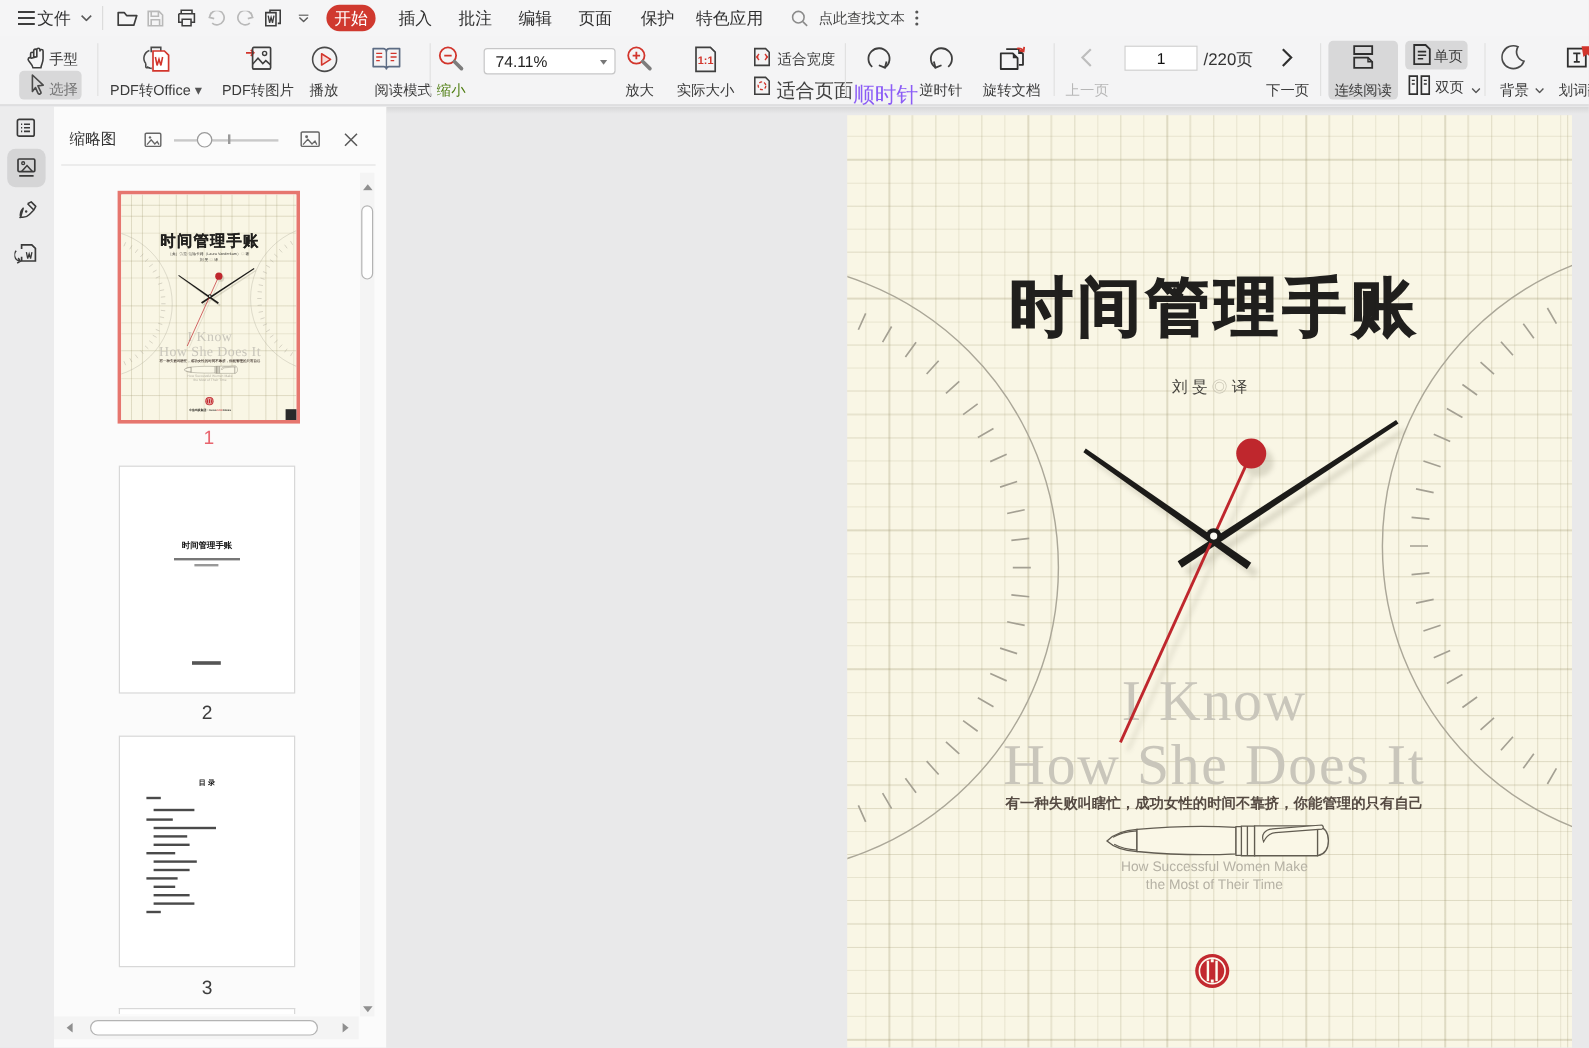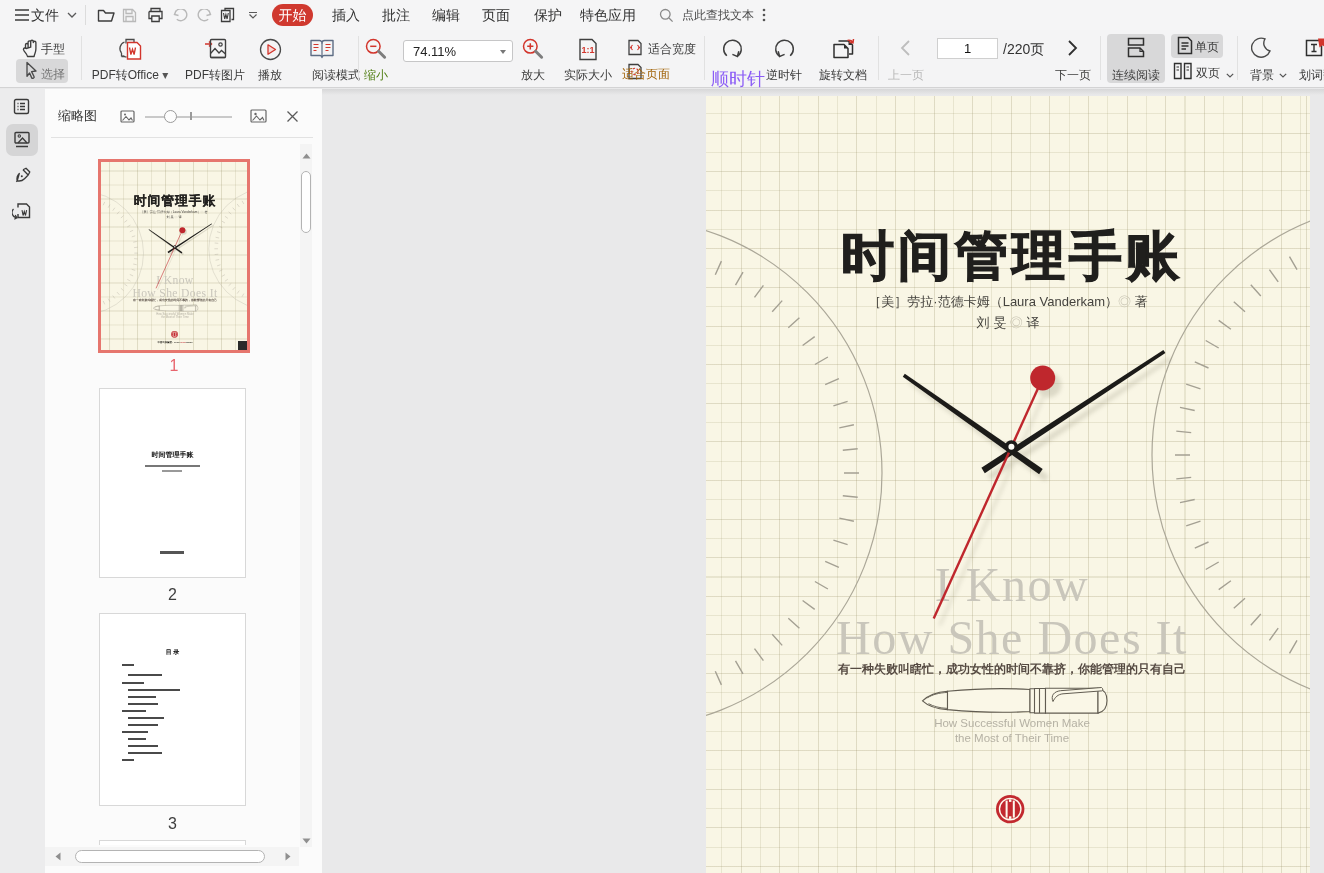--- a/index.html
+++ b/index.html
@@ -184,21 +184,21 @@
         <path d="M5 8.5 l-1.8 0 M13 8.5 l-1.8 0 M5.5 6l-2 2.5 2 2.5 M10.5 6l2 2.5 -2 2.5" stroke="#d2352c" stroke-width="1.1" fill="none"></path>
       </svg>
     </div>
     <div class="lbl" style="left:647px;top:11px;width:50px;font-size:12px;color:#3b3b3b">适合宽度</div>
     <div class="abs" style="left:627px;top:33px;width:16px;height:17px;">
       <svg width="16" height="17" viewBox="0 0 16 17">
         <path d="M2 1.5 h9 l3 3 v11 h-12 z" stroke="#3f3f3f" stroke-width="1.3" fill="none"></path>
         <circle cx="8" cy="8.5" r="3.2" stroke="#d2352c" stroke-width="1.1" fill="none" stroke-dasharray="2.5 1.6"></circle>
       </svg>
     </div>
-    <div class="lbl" style="left:621px;top:36px;width:50px;font-size:12px;color:#a16207">适合页面</div>
+    <div class="lbl" style="left:647px;top:36px;width:50px;font-size:16px;color:#404040">适合页面</div>
     <div class="sep" style="left:704px;top:6px"></div>
     <div class="abs" style="left:721px;top:8px;width:23px;height:22px;">
       <svg width="23" height="22" viewBox="0 0 23 22">
         <path d="M5.84 17.74 A8.8 8.8 0 1 1 16.55 18.2" stroke="#3f3f3f" stroke-width="1.5" fill="none"></path>
         <path d="M17.8 13.2 L16.4 18.4 L11.4 16.4" stroke="#3f3f3f" stroke-width="1.5" fill="none"></path>
       </svg>
     </div>
     <div class="lbl" style="left:711px;top:37px;width:42px;font-size:18px;color:#8b5cf6">顺时针</div>
     <div class="abs" style="left:773px;top:8px;width:23px;height:22px;">
       <svg width="23" height="22" viewBox="0 0 23 22">
@@ -478,21 +478,20 @@
           <g transform="translate(304.2,713.1)">
             <circle r="14.2" fill="#c2292f"></circle>
             <circle r="10.7" fill="none" stroke="#fdf9ee" stroke-width="1.4"></circle>
             <rect x="-4.6" y="-8.5" width="2" height="17" fill="#fdf9ee"></rect>
             <rect x="2.6" y="-8.5" width="2" height="17" fill="#fdf9ee"></rect>
             <rect x="-1.2" y="-9.8" width="2.4" height="2.6" fill="#fdf9ee"></rect>
             <rect x="-1.2" y="7.2" width="2.4" height="2.6" fill="#fdf9ee"></rect>
           </g>
         </svg>
         <div style="position:absolute;left:4px;top:125px;width:604px;text-align:center;font-size:53px;font-weight:bold;color:#201f1d;letter-spacing:4px;-webkit-text-stroke:1.2px #201f1d;font-family:'Liberation Sans',sans-serif">时间管理手账</div>
-        <div style="position:absolute;left:0;top:197px;width:604px;text-align:center;font-size:13px;color:#45433e">［美］劳拉·范德卡姆（Laura Vanderkam）<span style="color:#c9c5b4">◎</span> 著</div>
         <div style="position:absolute;left:0;top:218px;width:604px;text-align:center;font-size:13px;color:#45433e">刘 旻 <span style="color:#c9c5b4">◎</span> 译</div>
         <div style="position:absolute;left:4px;top:462px;width:604px;text-align:center;font-family:'Liberation Serif',serif;font-size:48px;color:#c9c6bb;letter-spacing:1.5px;line-height:53px">I Know<br>How She Does It</div>
         <div style="position:absolute;left:4px;top:565px;width:604px;text-align:center;font-size:12px;font-weight:bold;color:#554a42">有一种失败叫瞎忙，成功女性的时间不靠挤，你能管理的只有自己</div>
         <div style="position:absolute;left:4px;top:620px;width:604px;text-align:center;font-size:11.5px;color:#b5b1a4;line-height:15px">How Successful Women Make<br><span style="display:inline-block;margin-top:0px">the Most of Their Time</span></div>
         <svg width="604" height="790" viewBox="0 0 604 790" style="position:absolute;left:0;top:0">
           <g transform="translate(6,7)" opacity="0.20" filter="url(#blartmain)">
             <polygon points="336.7,372.9 198.8,277.8 196.8,280.8 333.1,378.3" fill="#6b6650"></polygon>
             <polygon points="278.8,377.2 459.4,257.0 457.4,254.0 275.4,371.8" fill="#6b6650"></polygon>
             <line x1="336.7" y1="282" x2="227.7" y2="522.6" stroke="#6b6650" stroke-width="2.4"></line>
             <circle cx="336.7" cy="282" r="12.5" fill="#6b6650"></circle>

